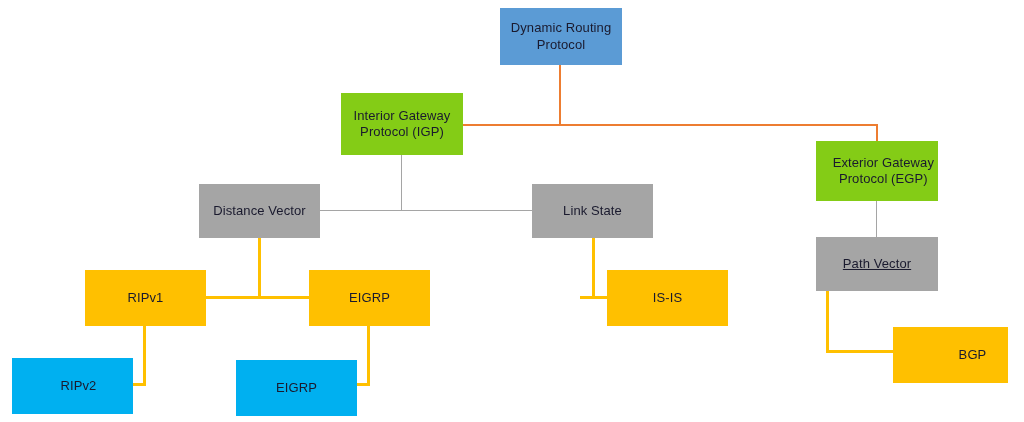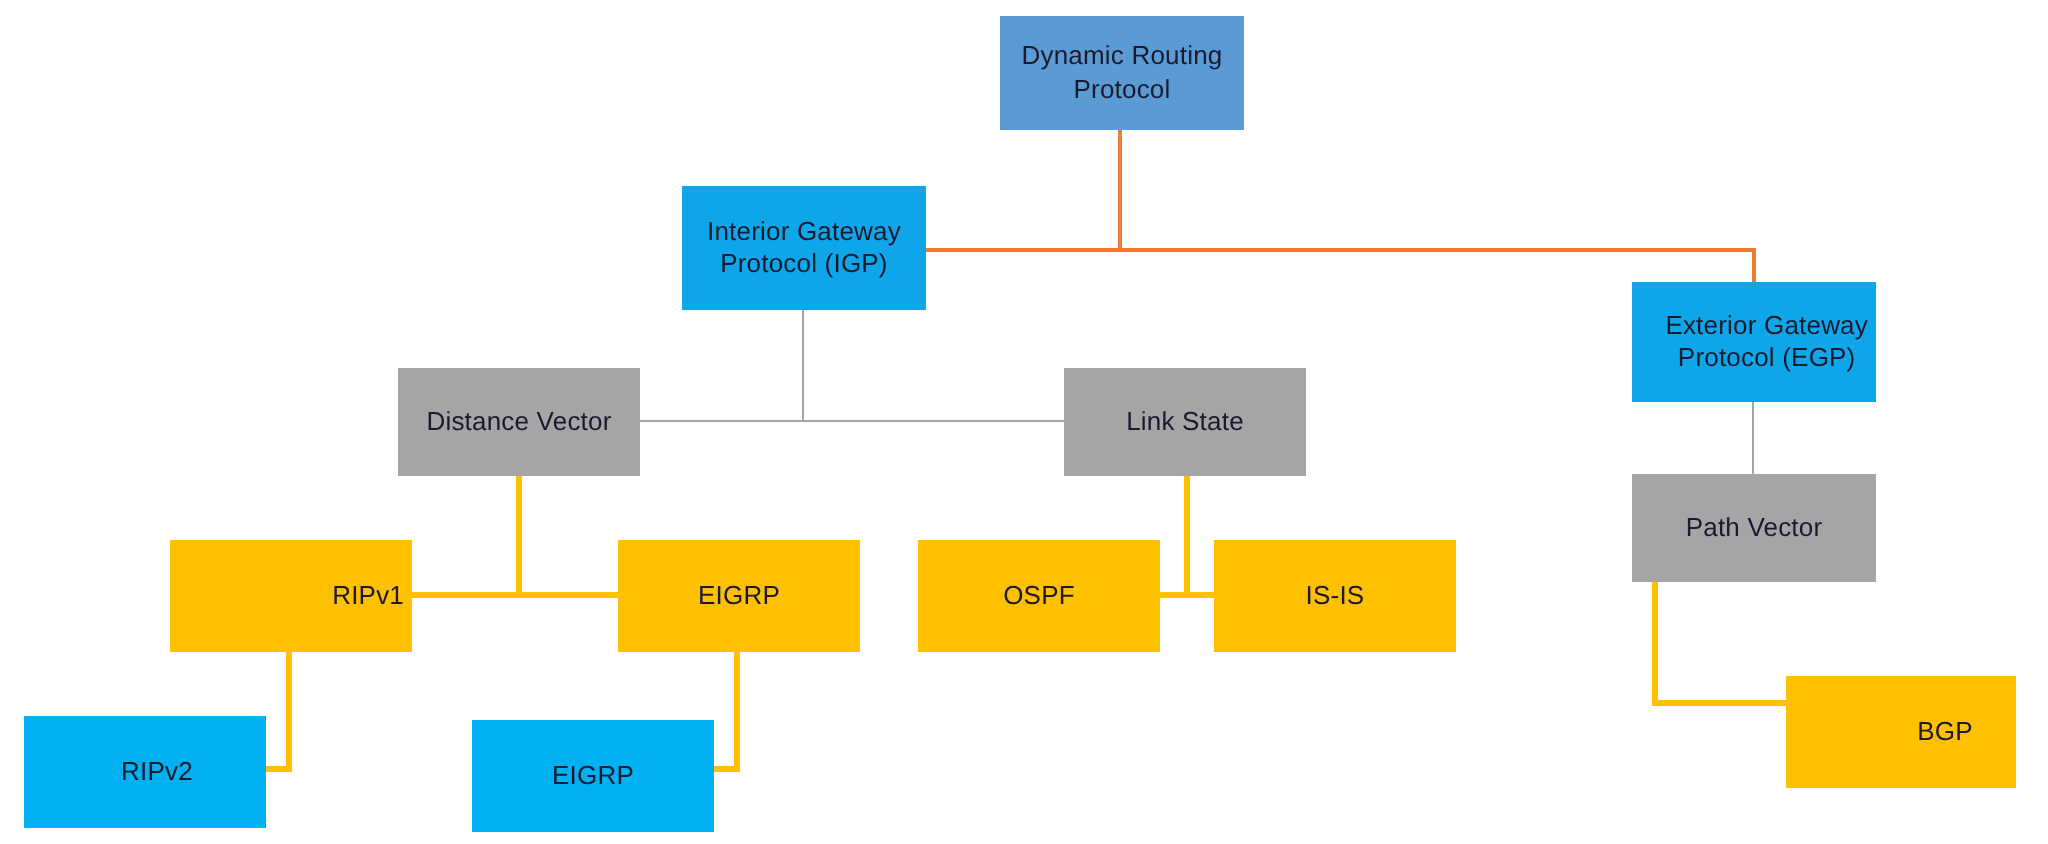--- a/index.html
+++ b/index.html
@@ -30,21 +30,21 @@
     line-height: 1.25;
     letter-spacing: 0.1px;
     padding: 2px 4px;
     z-index: 3;
   }
   .node-label {
     display: block;
     white-space: pre-line;
   }
   .c-blue   { background: #5B9BD5; }
-  .c-orange { background: #0ea5e9; }
+  .c-orange { background: #84cc16; }
   .c-gray   { background: #A5A5A5; }
   .c-yellow { background: #FFC000; }
   .c-cyan   { background: #00B0F0; }
 
   .conn {
     position: absolute;
     z-index: 1;
   }
   .k-orange { background: #ED7D31; }
   .k-gray   { background: #A5A5A5; }
@@ -81,36 +81,33 @@
     <div class="node c-orange" style="left: 816px; top: 141px; width: 122px; height: 60px; justify-content: flex-end;">
       <span class="node-label">Exterior Gateway
 Protocol  (EGP)</span>
     </div>
     <div class="node c-gray" style="left: 532px; top: 184px; width: 121px; height: 54px;">
       <span class="node-label">Link State</span>
     </div>
     <div class="node c-gray" style="left: 199px; top: 184px; width: 121px; height: 54px;">
       <span class="node-label">Distance Vector</span>
     </div>
-    <div class="node c-gray" style="left: 816px; top: 237px; width: 122px; height: 54px;">
+    <div class="node c-gray" style="left: 816px; top: 237px; width: 122px; height: 54px; text-decoration: underline;">
       <span class="node-label">Path Vector</span>
     </div>
-    <div class="node c-yellow" style="left: 85px; top: 270px; width: 121px; height: 56px; justify-content: flex-end;">
+    <div class="node c-yellow" style="left: 85px; top: 270px; width: 121px; height: 56px;">
       <span class="node-label">RIPv1</span>
     </div>
     <div class="node c-yellow" style="left: 309px; top: 270px; width: 121px; height: 56px;">
       <span class="node-label">EIGRP</span>
     </div>
-    <div class="node c-yellow" style="left: 459px; top: 270px; width: 121px; height: 56px;">
-      <span class="node-label">OSPF</span>
-    </div>
     <div class="node c-yellow" style="left: 607px; top: 270px; width: 121px; height: 56px;">
       <span class="node-label">IS-IS</span>
     </div>
-    <div class="node c-yellow" style="left: 893px; top: 338px; width: 121px; height: 56px; padding-left: 42px;">
+    <div class="node c-yellow" style="left: 893px; top: 327px; width: 121px; height: 56px; padding-left: 42px;">
       <span class="node-label">BGP</span>
     </div>
     <div class="node c-cyan" style="left: 12px; top: 358px; width: 121px; height: 56px; padding-left: 16px;">
       <span class="node-label">RIPv2</span>
     </div>
     <div class="node c-cyan" style="left: 236px; top: 360px; width: 121px; height: 56px;">
       <span class="node-label">EIGRP</span>
     </div>
   </div>
 

